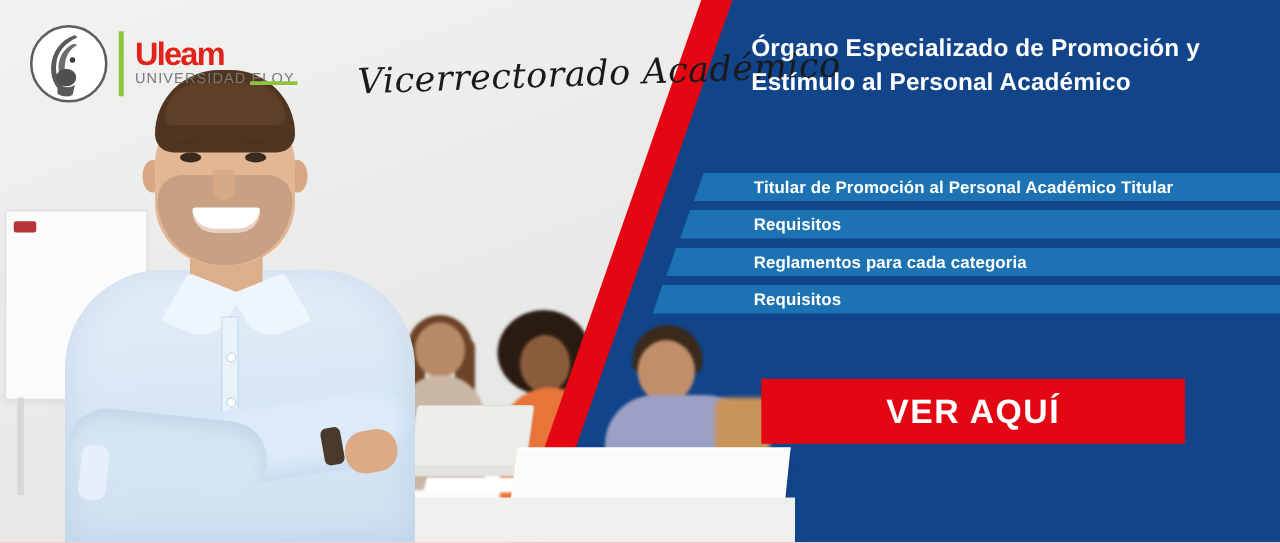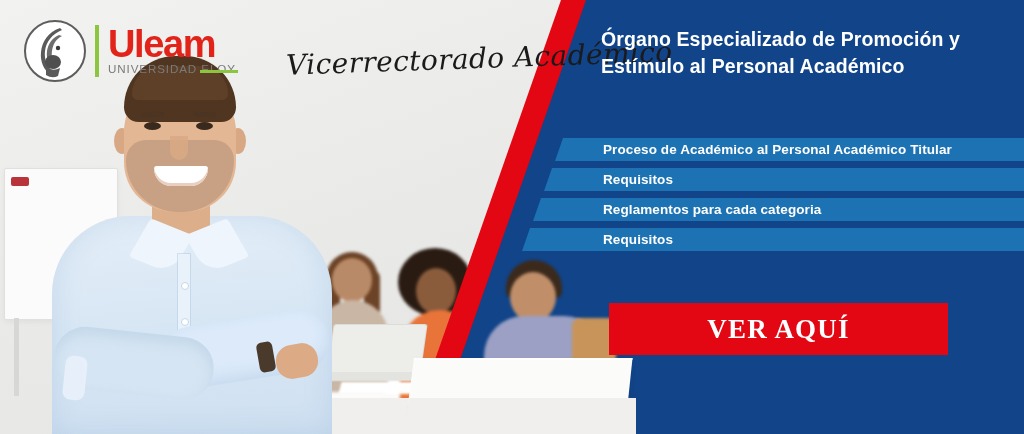--- a/index.html
+++ b/index.html
@@ -331,21 +331,21 @@
   
   .cta {
     position: absolute;
     left: 609px;
     top: 303px;
     width: 339px;
     height: 52px;
     background: #e30613;
     border: none;
     color: #ffffff;
-    font-family: Liberation Serif, serif;
+    font-family: Liberation Sans, sans-serif;
     font-size: 27px;
     font-weight: bold;
     letter-spacing: 1.2px;
     cursor: pointer;
     display: flex;
     align-items: center;
     justify-content: center;
   }
 
   
@@ -382,21 +382,21 @@
     flex: 0 0 auto;
   }
   .logo-bar {
     width: 4px;
     height: 52px;
     background: #8cc63f;
     flex: 0 0 auto;
   }
   .logo-text { position: relative; }
   .logo-word {
-    font-size: 38px;
+    font-size: 26px;
     font-weight: bold;
     color: #e2231a;
     line-height: .95;
     letter-spacing: -1.4px;
   }
   .logo-sub1 {
     font-size: 11.6px;
     color: #7a7a7a;
     letter-spacing: .9px;
     line-height: 1.25;
@@ -533,21 +533,21 @@
       <div class="logo-sub1">UNIVERSIDAD ELOY</div>
     </div>
   </div>
 
   <div class="script-title">Vicerrectorado Académico</div>
 
   <div class="headline">Órgano Especializado  de Promoción y Estímulo  al Personal Académico</div>
 
   <div class="ribbons">
     <div class="ribbon r1">
-      <span class="ribbon-label">Proceso de Académico al Personal Académico Titular</span>
+      <span class="ribbon-label">Titular de Promoción al Personal Académico Titular</span>
     </div>
     <div class="ribbon r2">
       <span class="ribbon-label">Requisitos</span>
     </div>
     <div class="ribbon r3">
       <span class="ribbon-label">Reglamentos para cada categoria</span>
     </div>
     <div class="ribbon r4">
       <span class="ribbon-label">Requisitos</span>
     </div>

